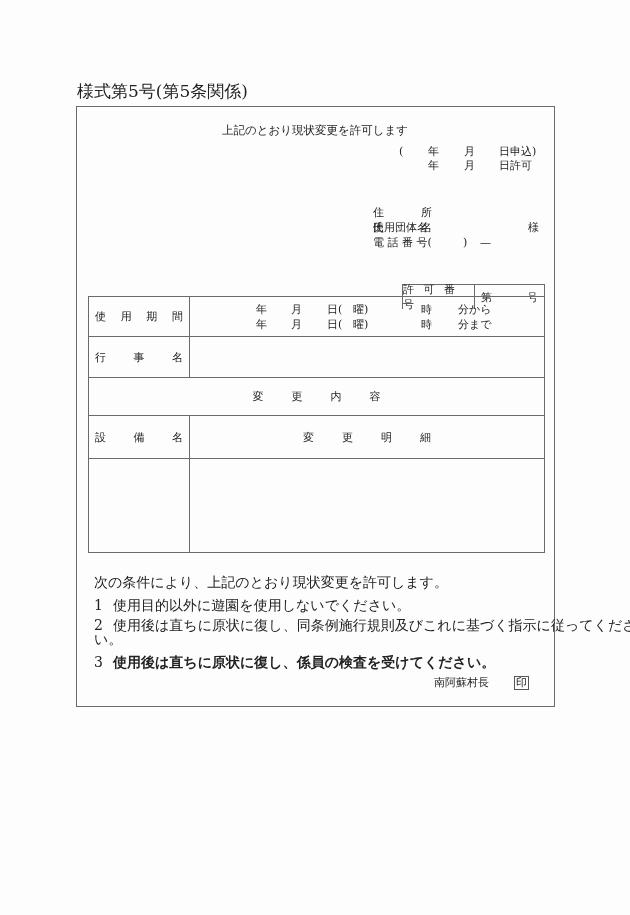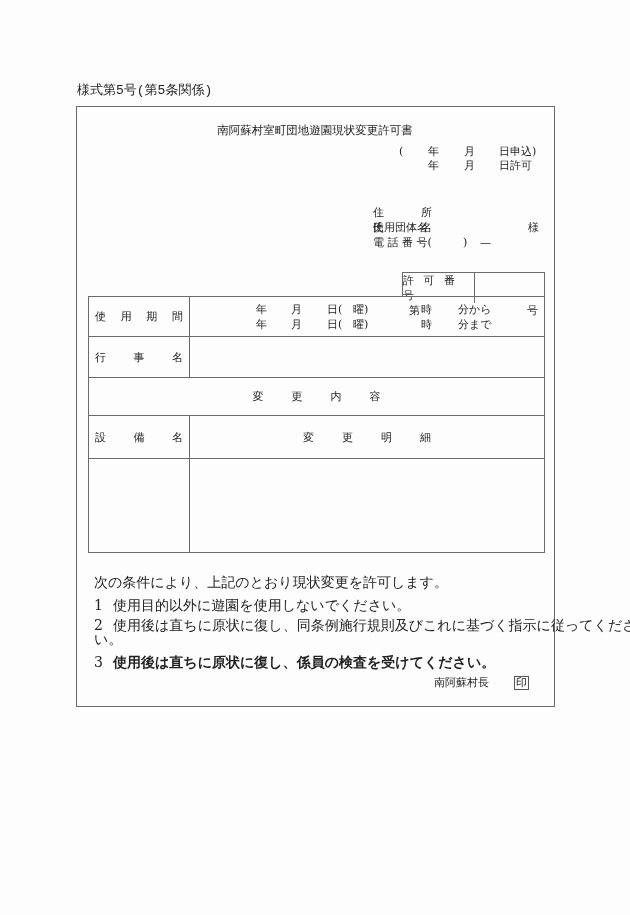--- a/index.html
+++ b/index.html
@@ -1,41 +1,41 @@
 <!DOCTYPE html>
 <html><head>
 <meta charset="utf-8">
 <style>
   html, body { margin:0; padding:0; background:#fdfdfd; }
   body { width:630px; height:915px; position:relative; font-family:"DejaVu Serif", serif; color:#222; font-size:11px; overflow:hidden; }
   .abs { position:absolute; white-space:nowrap; line-height:14px; }
-  .form-code { left:77px; top:84px; font-size:13px;font-family:Liberation Mono, monospace; }
+  .form-code { left:77px; top:84px; font-size:17px; }
   .outer { position:absolute; left:76px; top:106px; width:479px; height:601px; border:1px solid #6a6a6a; box-sizing:border-box; }
   .title { left:0; width:630px; text-align:center; top:123px; font-size:11.5px; }
-  .permit-box { position:absolute; left:402px; top:272px; width:143px; height:25px; border:1px solid #6a6a6a; border-bottom:none; box-sizing:border-box; display:flex;flex-direction:column; }
+  .permit-box { position:absolute; left:402px; top:284px; width:143px; height:25px; border:1px solid #6a6a6a; border-bottom:none; box-sizing:border-box; display:flex; }
   .permit-box .lbl { width:71px; border-right:1px solid #6a6a6a; display:flex; align-items:center; justify-content:center; letter-spacing:3px; }
   .permit-box .val { flex:1; display:flex; align-items:center; justify-content:space-between; padding:0 6px; }
   table.main { position:absolute; left:88px; top:296px; width:457px; border-collapse:collapse; }
   table.main td { border:1px solid #6a6a6a; padding:0; vertical-align:middle; font-size:11px; }
   .lab { width:100px; }
   .lab-inner { display:flex; justify-content:space-between; padding:0 6px 0 6px; }
   .center-spaced { display:flex; justify-content:center; gap:28px; }
   .period-lines { position:relative; height:39px; }
   .period-lines .ln { position:absolute; white-space:nowrap; }
   .cond { font-size:14px; }
   .seal { display:inline-block; border:1px solid #555; padding:0 1px; line-height:12px; }
 </style>
 </head>
 <body>
 
 <div class="abs form-code">様式第5号(第5条関係)</div>
 
 <div class="outer"></div>
 
-<div class="abs title">南阿蘇村室町団地遊園現状変更許可書</div>
+<div class="abs title">上記のとおり現状変更を許可します</div>
 
 <span class="abs" style="left:399px;top:145px;">(</span>
 <span class="abs" style="left:428px;top:145px;">年</span>
 <span class="abs" style="left:464px;top:145px;">月</span>
 <span class="abs" style="left:499px;top:145px;">日申込)</span>
 
 <span class="abs" style="left:428px;top:159px;">年</span>
 <span class="abs" style="left:464px;top:159px;">月</span>
 <span class="abs" style="left:499px;top:159px;">日許可</span>
 

